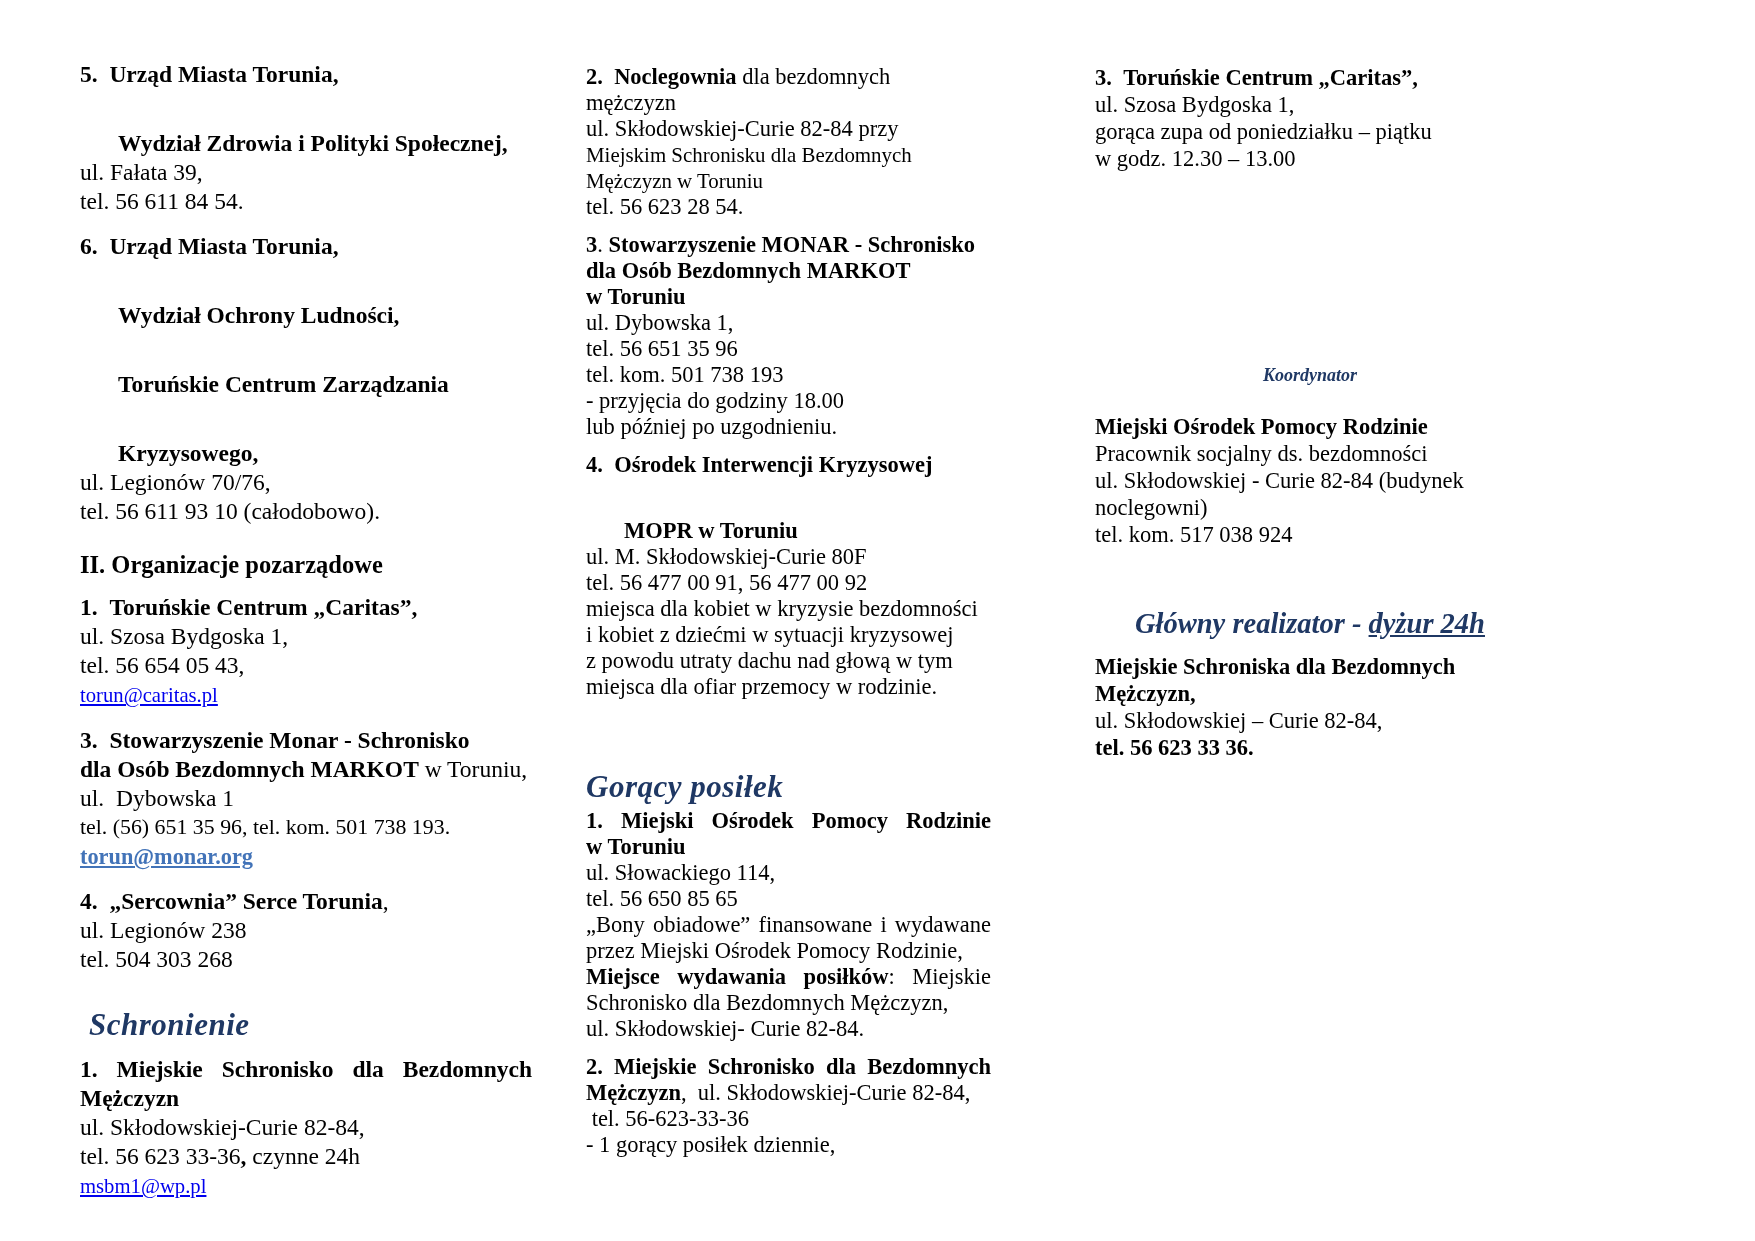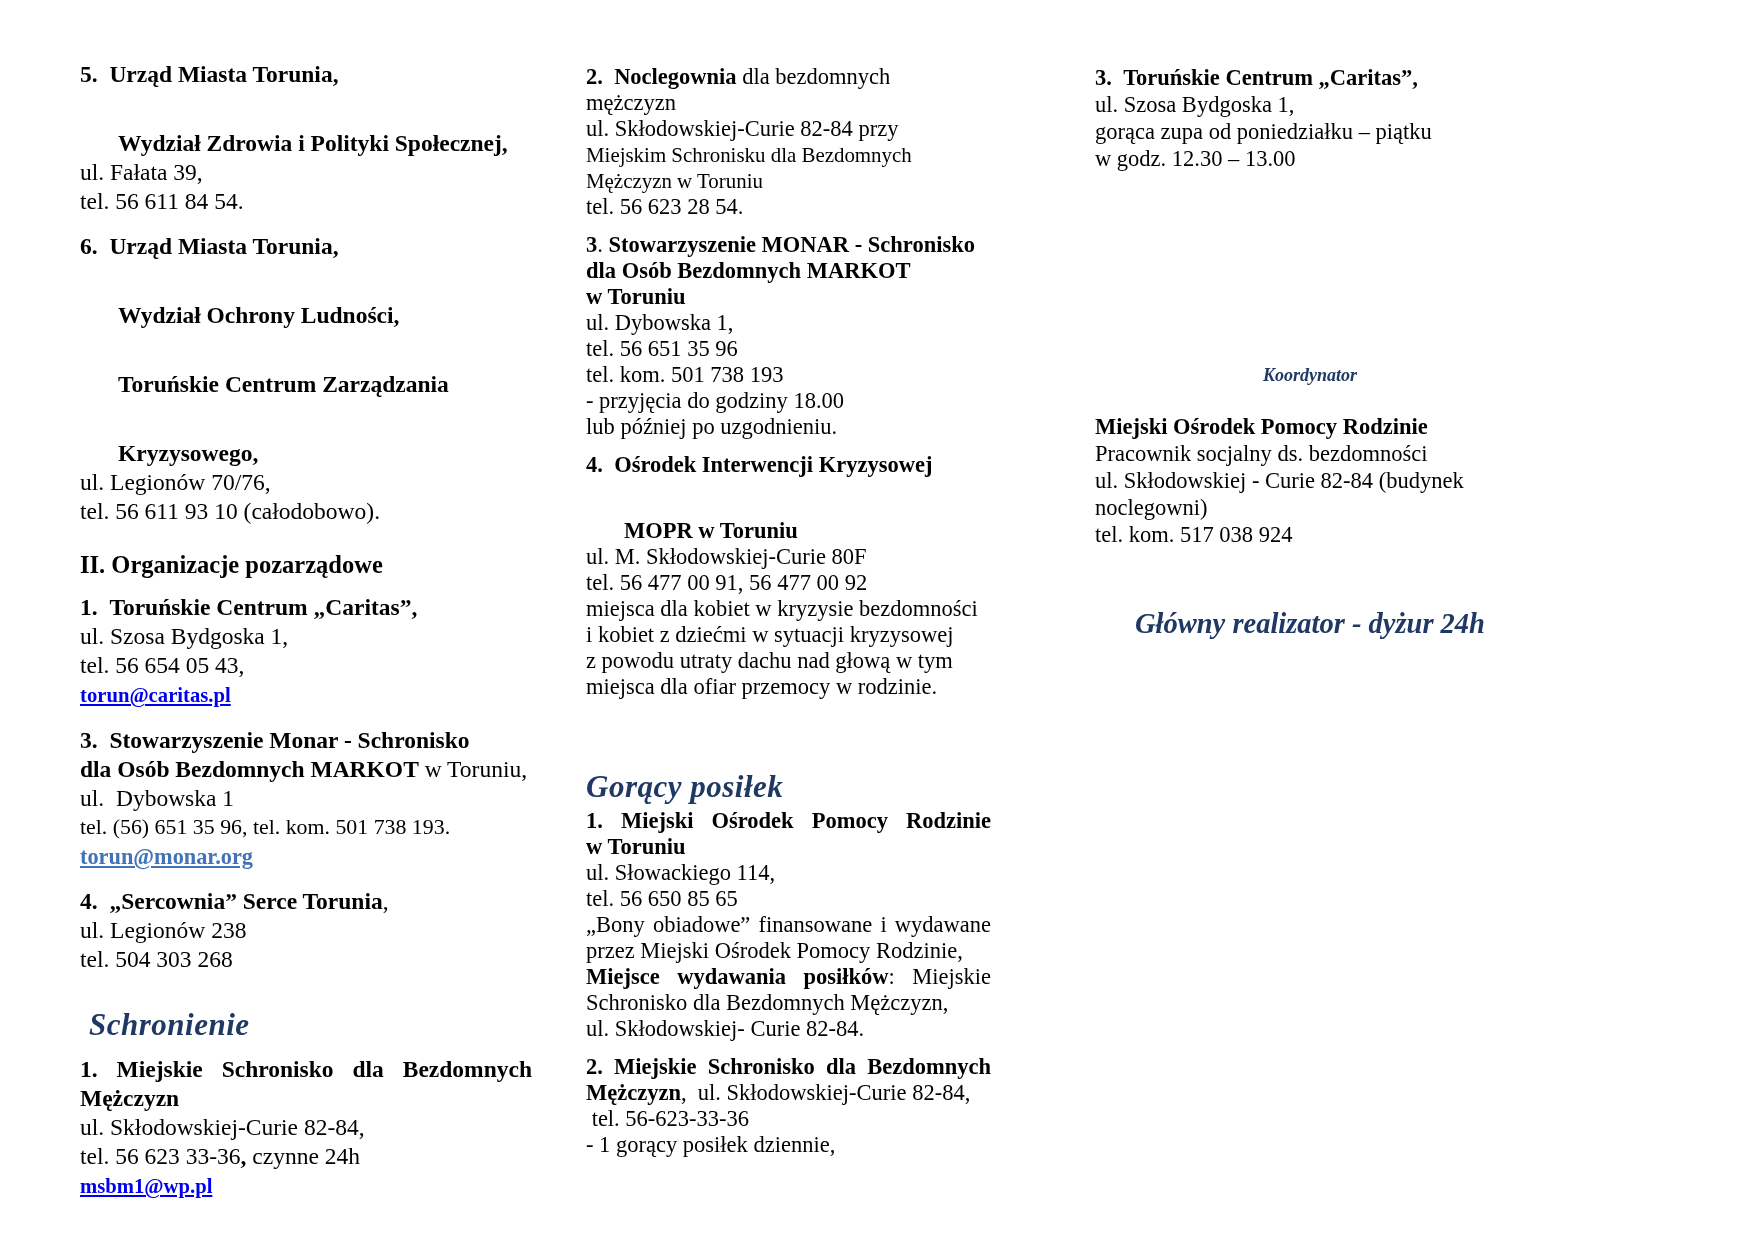--- a/index.html
+++ b/index.html
@@ -14,23 +14,23 @@
   .col-mid   {left:586px; top:64px; width:405px; font-size:22.5px; line-height:26px;}
   .col-right {left:1095px;top:64px; width:430px; font-size:22.5px; line-height:27px;}
   .entry{margin-bottom:16px;}
   .col-mid .entry{margin-bottom:12px;}
   .col-right .entry{margin-bottom:0;}
   .line{white-space:normal;}
   .line.indent{padding-left:38px;margin-top:40px;}
   .line.spread{text-align:justify;text-align-last:justify;}
   .line.small{font-size:0.93em;}
   .seg-b{font-weight:bold;}
-  a.seg-link{color:var(--link,#0000ee);font-weight:bold;text-decoration:underline;font-size:0.88em;cursor:pointer;}
+  a.seg-link{color:var(--link,#0000ee);font-weight:normal;text-decoration:underline;font-size:0.88em;cursor:pointer;}
   a.seg-link2{color:var(--link2,#4273b8);font-weight:bold;text-decoration:underline;font-size:0.95em;cursor:pointer;}
-  .seg-u{}
+  .seg-u{text-decoration:underline;}
   .heading{font-weight:bold;}
   .h-center{text-align:left;font-size:24.5px;margin:24px 0 14px;}
   .h-navy{color:var(--navy,#1f3864);font-style:italic;font-size:31px;margin:6px 9px 16px;letter-spacing:0.5px;}
   .col-mid .h-navy{margin:0 0 8px;}
   .h-navy-center{color:var(--navy,#1f3864);font-style:italic;font-size:18px;text-align:center;margin:0 0 24px;}
   .h-navy-center-lg{color:var(--navy,#1f3864);font-style:italic;font-size:28.5px;text-align:center;margin:0 0 16px;}
   .sp-sm{height:14px;}
   .sp-xl{height:62px;} .sp-xxl{height:190px;}
 </style>
 </head>
@@ -141,14 +141,20 @@
       <div class="heading h-navy-center"><span class="seg-r">Koordynator</span></div>
       <div class="entry">
         <div class="line"><span class="seg-b">Miejski Ośrodek Pomocy Rodzinie</span></div>
         <div class="line"><span class="seg-r">Pracownik socjalny ds. bezdomności</span></div>
         <div class="line"><span class="seg-r">ul. Skłodowskiej - Curie 82-84 (budynek</span></div>
         <div class="line"><span class="seg-r">noclegowni)</span></div>
         <div class="line"><span class="seg-r">tel. kom. 517 038 924</span></div>
       </div>
       <div class="spacer sp-xl"></div>
       <div class="heading h-navy-center-lg"><span class="seg-r">Główny realizator - </span><span class="seg-u">dyżur 24h</span></div>
+      <div class="entry">
+        <div class="line"><span class="seg-b">Miejskie Schroniska dla Bezdomnych</span></div>
+        <div class="line"><span class="seg-b">Mężczyzn,</span></div>
+        <div class="line"><span class="seg-r">ul. Skłodowskiej – Curie 82-84,</span></div>
+        <div class="line"><span class="seg-b">tel. 56 623 33 36.</span></div>
+      </div>
     </div>
   </div>
 
 </body></html>

